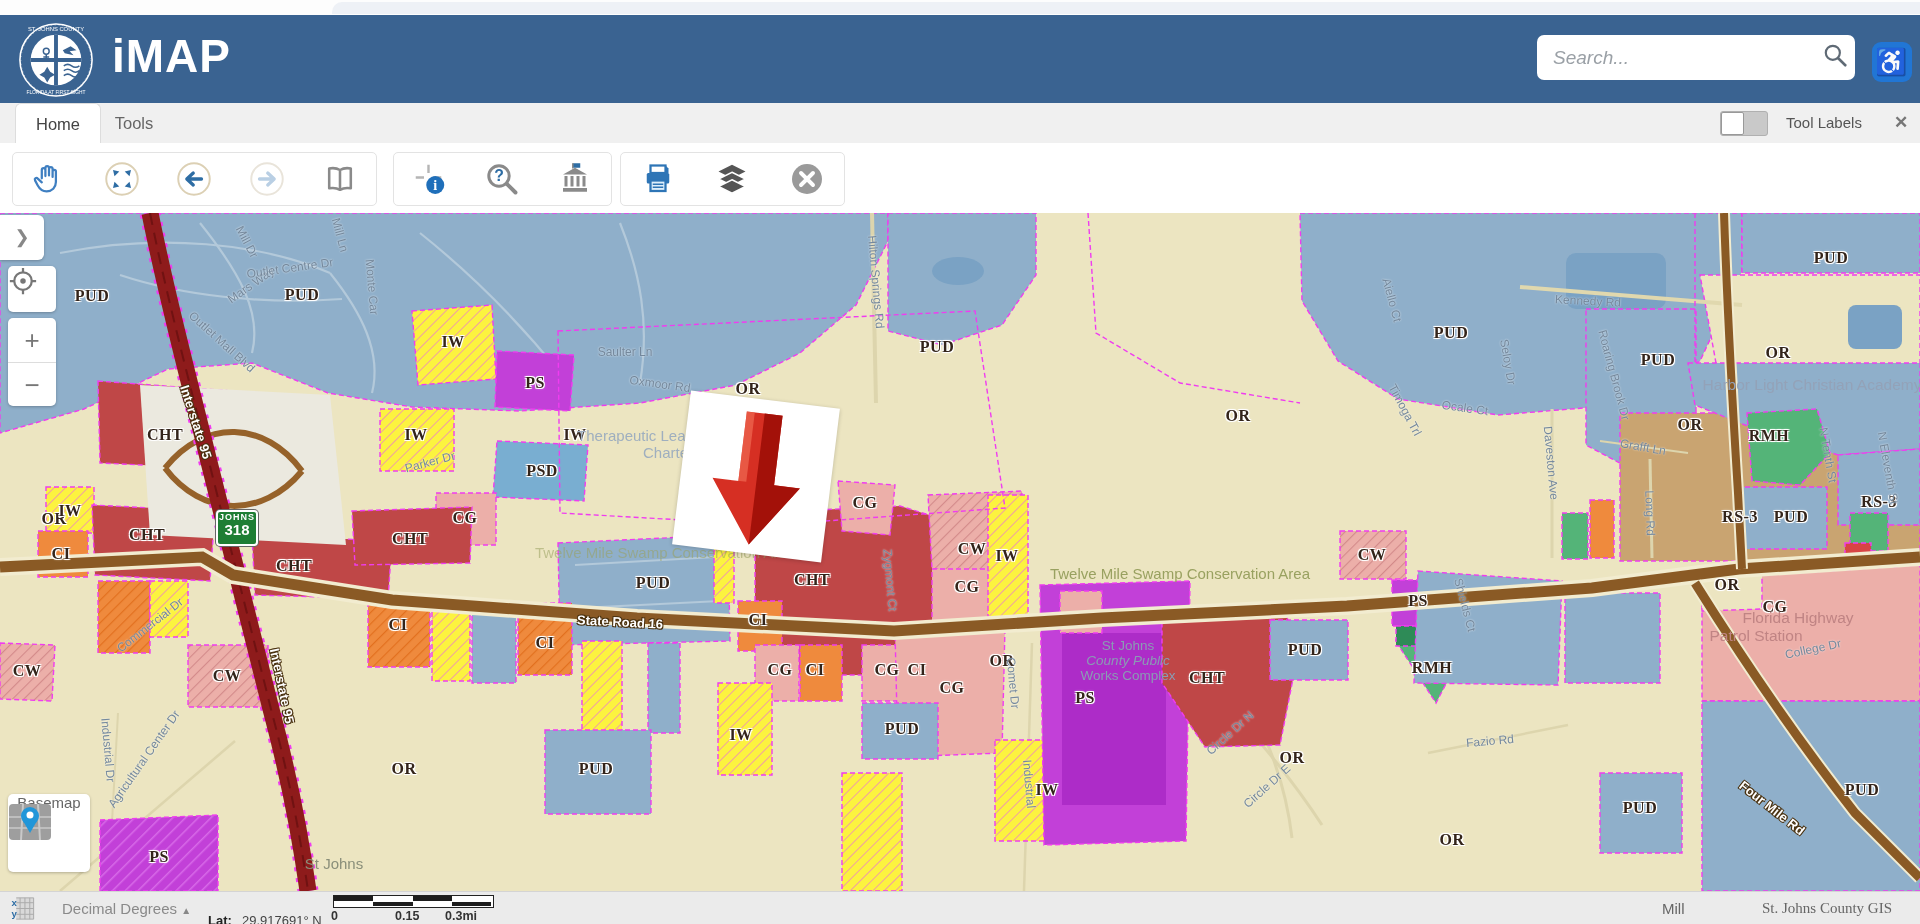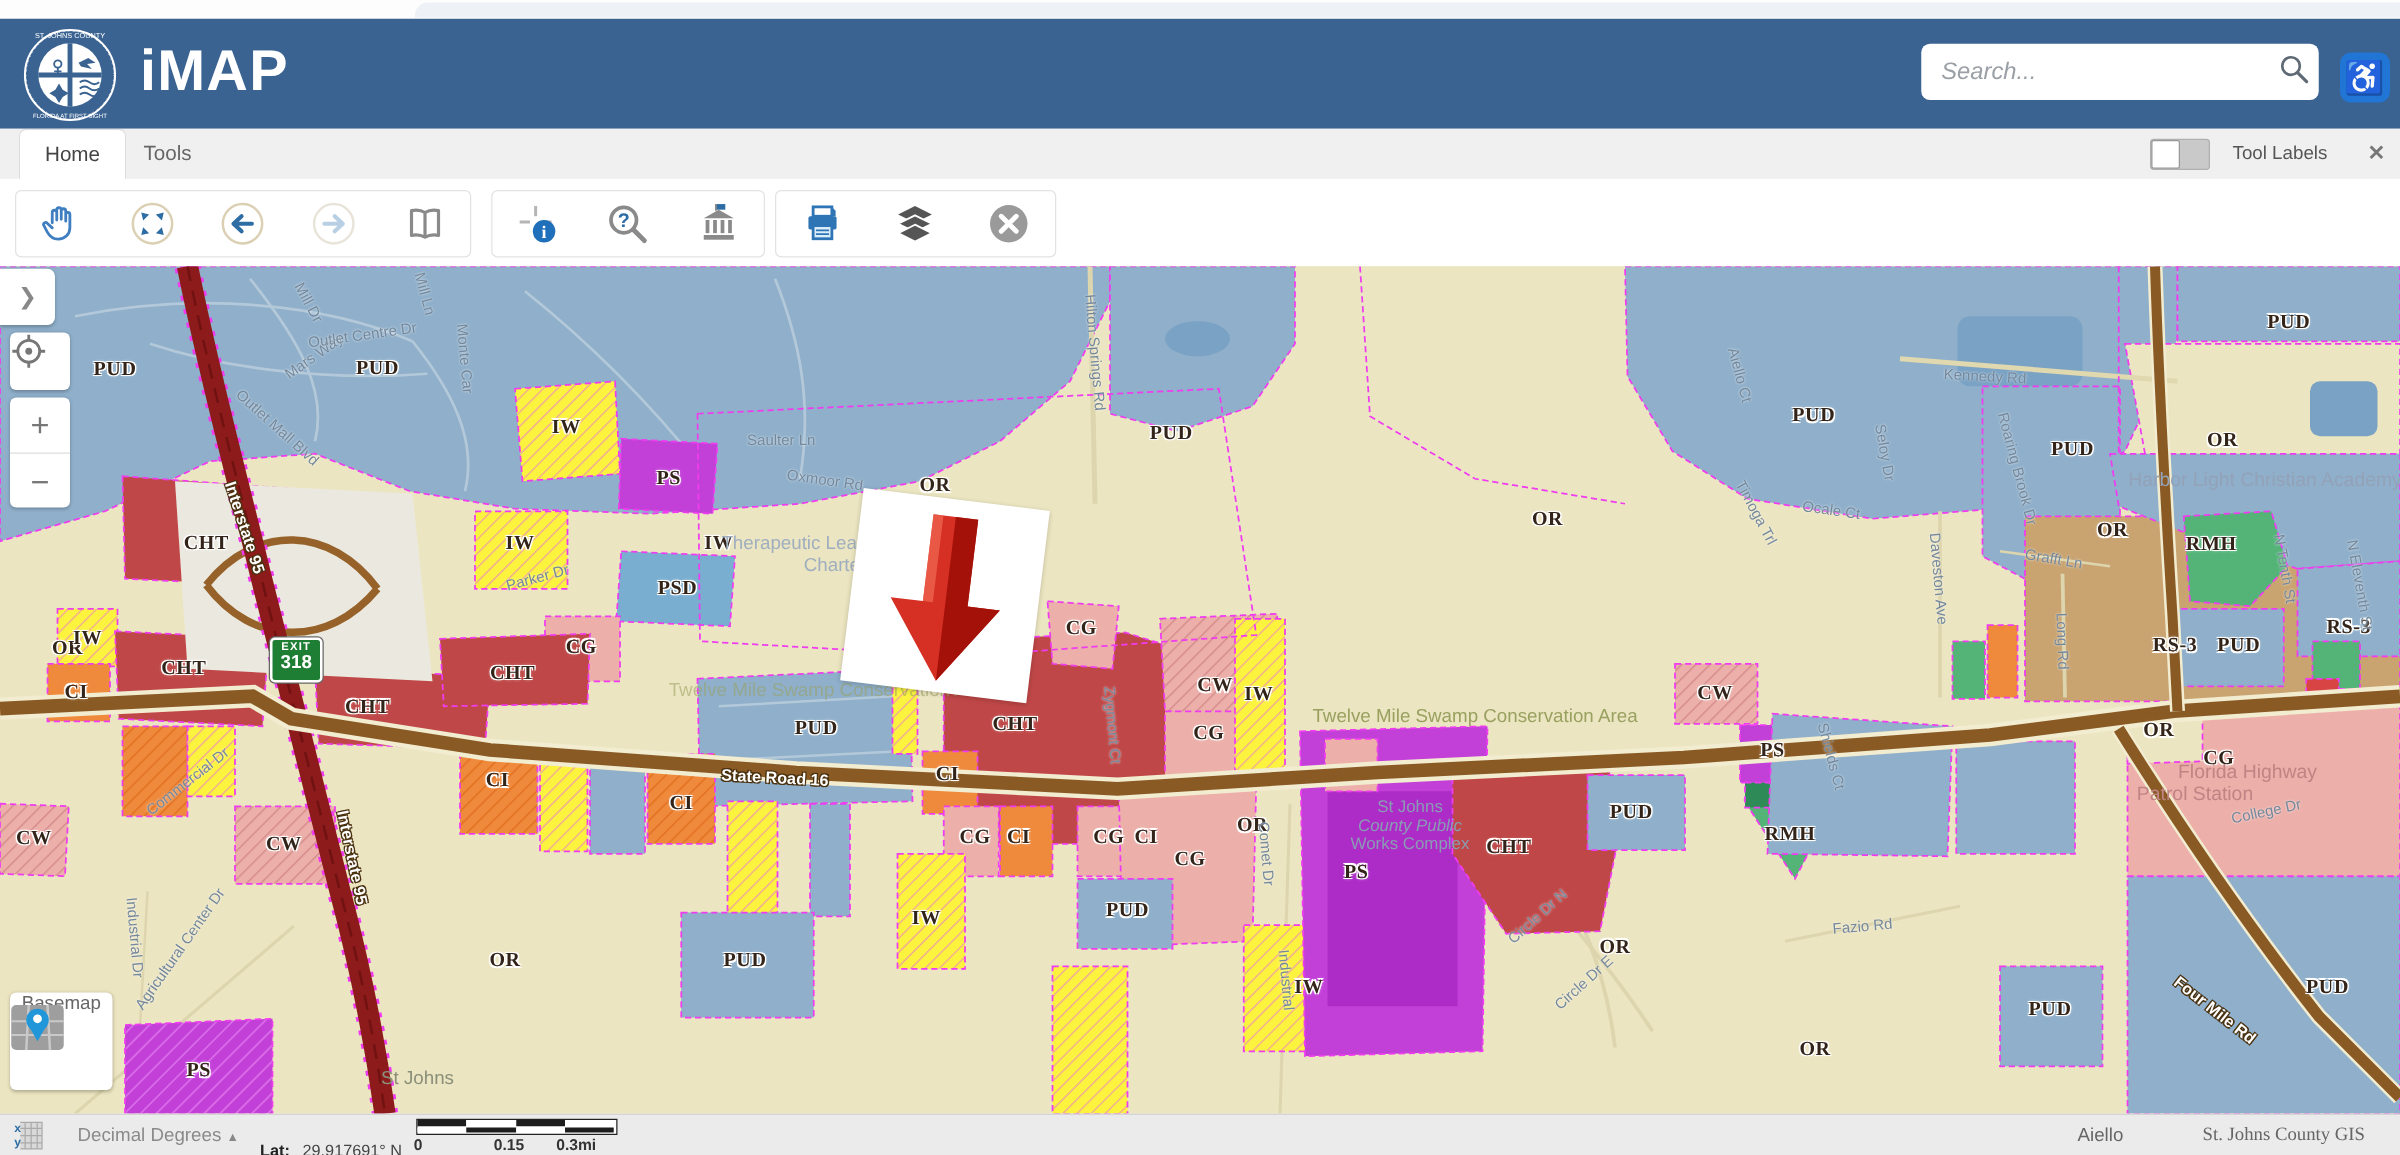--- a/index.html
+++ b/index.html
@@ -476,21 +476,21 @@
 
   <div id="arrow-card">
     <svg width="150" height="155" viewBox="0 0 150 155">
       <polygon points="58,14 94,14 94,84 120,84 76,146 32,84 58,84" fill="#d62f23"></polygon>
       <polygon points="76,14 94,14 94,84 120,84 76,146" fill="#a31109"></polygon>
       <polygon points="58,14 66,14 66,84 40,84 58,84" fill="#ef6a52" opacity="0.7"></polygon>
     </svg>
   </div>
 
   <div id="exit-sign">
-    <div class="l1">EXIT</div>
+    <div class="l1">JOHNS</div>
     <div class="l2">318</div>
   </div>
 
   <div class="mapctl" id="ctl-expand">❯</div>
   <div class="mapctl" id="ctl-locate">
     <svg width="30" height="30" viewBox="0 0 24 24">
         <circle cx="12" cy="12" r="7" fill="none" stroke="#777" stroke-width="1.8"></circle>
         <circle cx="12" cy="12" r="2.2" fill="#777"></circle>
         <path d="M12,1.5 V5 M12,19 V22.5 M1.5,12 H5 M19,12 H22.5" stroke="#777" stroke-width="1.8"></path>
       </svg>
@@ -538,15 +538,15 @@
         <i class="segW"></i>
         <i class="segB"></i>
     </div>
     <div id="sb-ticks">
       <span id="tick0">0</span>
       <span id="tick1">0.15</span>
       <span id="tick2">0.3mi</span>
     </div>
   </div>
   <div class="sb-link" id="sb-info">Info</div>
-  <div class="sb-link" id="sb-about">Aiello</div>
+  <div class="sb-link" id="sb-about">Mill</div>
   <div class="sb-link" id="sb-credit">St. Johns County GIS</div>
 </div>
 
 </body></html>

